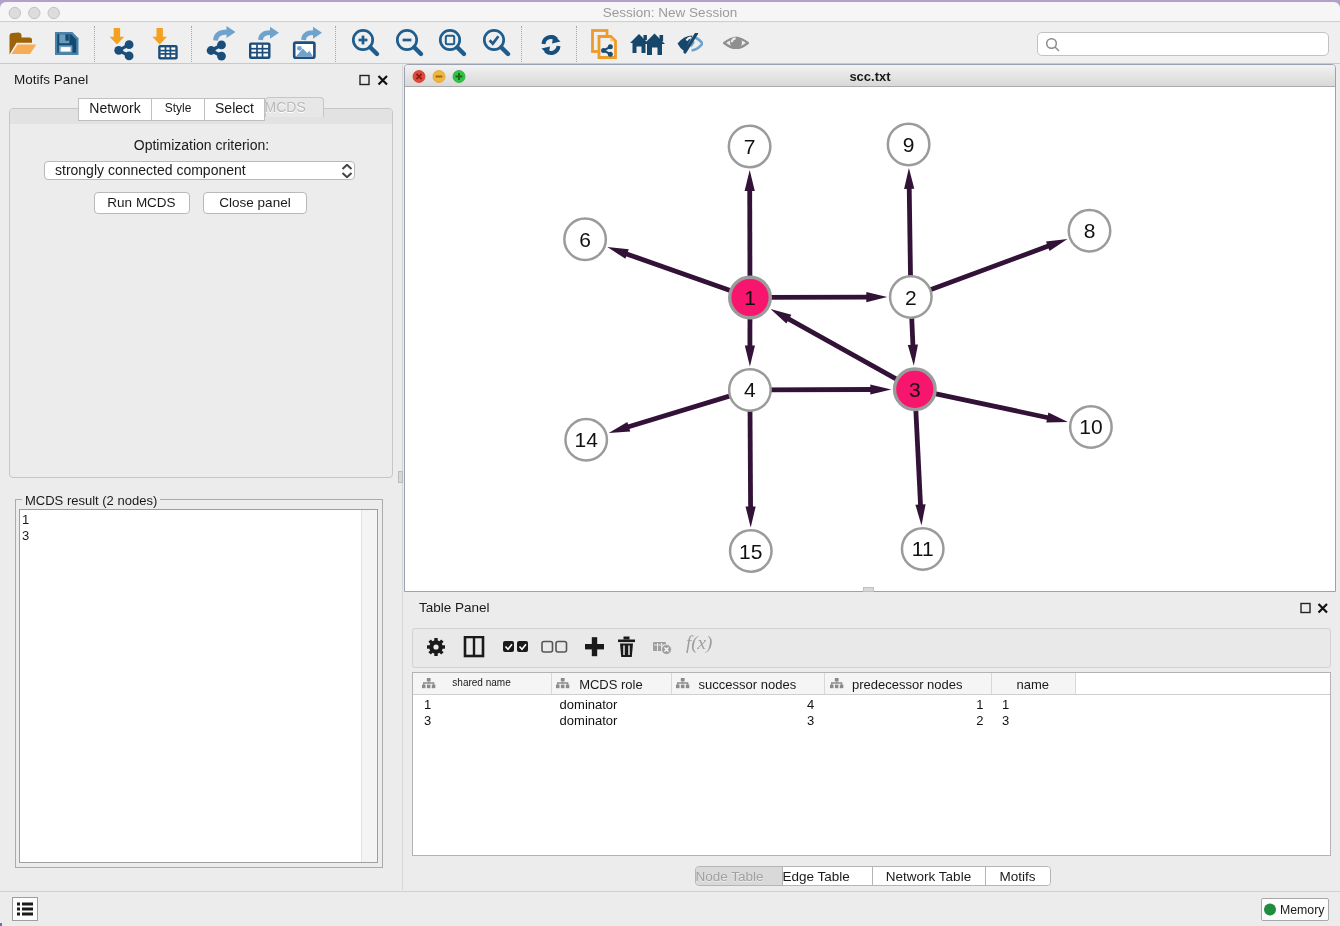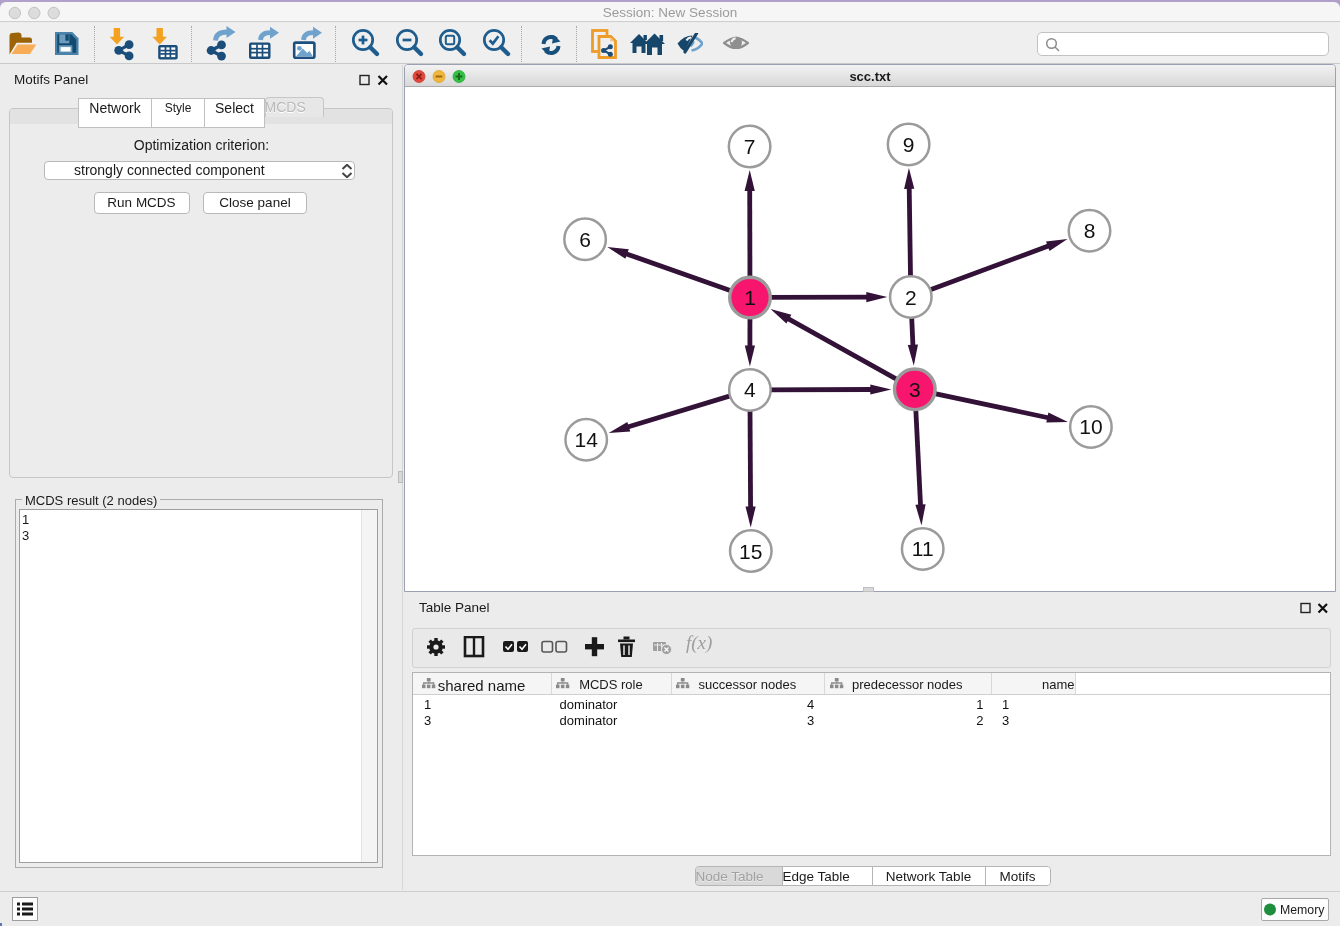--- a/index.html
+++ b/index.html
@@ -153,30 +153,30 @@
 <div class="abs" style="left:14px;top:72px;font-size:13.5px;color:#1a1a1a">Motifs Panel</div>
 <svg class="abs" style="left:359px;top:74px" width="33" height="12">
 <rect x="1" y="1.5" width="9" height="9" fill="none" stroke="#222" stroke-width="1.4"></rect>
 <path d="M19.5,2 l8.5,8.5 M19.5,10.5 l8.5,-8.5" stroke="#111" stroke-width="2.2"></path>
   </svg>
 
 <div class="abs" style="left:9px;top:108px;width:384px;height:370px;background:#ececec;border:1px solid #c6c6c6;border-radius:4px"></div>
 <div class="abs" style="left:10px;top:109px;width:382px;height:15px;background:#e2e2e2;border-radius:3px 3px 0 0"></div>
 
 <div class="abs" style="left:264.5px;top:97px;width:59px;height:20px;background:#e7e7e7;border:1px solid #c6c6c6;border-bottom:none;border-radius:4px 4px 0 0"></div>
-<div class="abs" style="left:78px;top:97.5px;height:30px;background:#fff;border:1px solid #c0c0c0;display:flex">
+<div class="abs" style="left:78px;top:97.5px;height:23px;background:#fff;border:1px solid #c0c0c0;display:flex">
   <div style="width:73px;text-align:center;font-size:14px;line-height:18px;color:#1a1a1a;border-right:1px solid #c0c0c0">Network</div>
   <div style="width:53px;text-align:center;font-size:12px;line-height:18px;color:#1a1a1a;border-right:1px solid #c0c0c0">Style</div>
   <div style="width:59px;text-align:center;font-size:14px;line-height:18px;color:#1a1a1a">Select</div>
 </div>
 <div class="abs" style="left:264.5px;top:98px;width:36px;text-align:center;font-size:14px;line-height:19px;color:#b9b9b9;text-shadow:0 1px 0 #fff">MCDS</div>
 
 <div class="abs" style="left:0;top:137px;width:403px;text-align:center;font-size:14px;color:#1a1a1a">Optimization criterion:</div>
 
-<div class="abs" style="left:44px;top:161px;width:311px;height:19px;background:#fff;border:1px solid #b9b9b9;border-radius:4px;font-size:14px;line-height:17px;padding-left:29px;color:#1a1a1a">strongly connected component</div>
+<div class="abs" style="left:44px;top:161px;width:311px;height:19px;background:#fff;border:1px solid #b9b9b9;border-radius:4px;font-size:14px;line-height:17px;padding-left:10px;color:#1a1a1a">strongly connected component</div>
 <svg class="abs" style="left:341px;top:163.5px" width="12" height="14">
 <path d="M1.5,5 L6,0.8 L10.5,5" fill="none" stroke="#444" stroke-width="2"></path>
 <path d="M1.5,9 L6,13.2 L10.5,9" fill="none" stroke="#444" stroke-width="2"></path>
   </svg>
 
 <div class="abs" style="left:93.5px;top:192px;width:96px;height:22px;background:#fff;border:1px solid #b9b9b9;border-radius:4px;text-align:center;font-size:13.5px;line-height:20px;color:#1a1a1a">Run MCDS</div>
 <div class="abs" style="left:203px;top:192px;width:104px;height:22px;background:#fff;border:1px solid #b9b9b9;border-radius:4px;text-align:center;font-size:13.5px;line-height:20px;color:#1a1a1a">Close panel</div>
 
 <div class="abs" style="left:14.5px;top:499px;width:368px;height:369px;border:1px solid #ababab"></div>
 <div class="abs" style="left:22px;top:493px;background:#ececec;padding:0 3px;font-size:13px;color:#1a1a1a">MCDS result (2 nodes)</div>
@@ -304,29 +304,29 @@
     <circle cx="241.5" cy="13.5" r="5" stroke="#e9e9e9" stroke-width="1"></circle>
     <path d="M239.5,11.5 l4,4 M239.5,15.5 l4,-4" stroke="#fff" stroke-width="1.2"></path>
   </g>
 </svg>
 <div class="abs" style="left:686px;top:632px;font-family:'Liberation Serif',serif;font-style:italic;font-size:19px;color:#9e9e9e">f(x)</div>
 
 <div class="abs" style="left:411.5px;top:672px;width:919px;height:183.5px;background:#fff;border:1px solid #b3b3b3"></div>
 <div class="abs" style="left:412.5px;top:673px;width:663px;height:21px;background:#f5f5f5"></div>
 <div class="abs" style="left:412.5px;top:693.5px;width:917px;border-top:1px solid #cfcfcf"></div>
 <div class="abs" style="left:550.6px;top:673px;height:20.5px;border-left:1px solid #d8d8d8"></div>
-<div class="abs" style="left:412.5px;top:677px;width:138.10000000000002px;text-align:center;font-size:15px;color:#1a1a1a">shared name</div>
+<div class="abs" style="left:412.5px;top:677px;width:138.10000000000002px;text-align:center;font-size:10px;color:#1a1a1a">shared name</div>
 <div class="abs" style="left:671.3px;top:673px;height:20.5px;border-left:1px solid #d8d8d8"></div>
 <div class="abs" style="left:550.6px;top:677px;width:120.69999999999993px;text-align:center;font-size:13px;color:#1a1a1a">MCDS role</div>
 <div class="abs" style="left:823.5px;top:673px;height:20.5px;border-left:1px solid #d8d8d8"></div>
 <div class="abs" style="left:671.3px;top:677px;width:152.20000000000005px;text-align:center;font-size:13px;color:#1a1a1a">successor nodes</div>
 <div class="abs" style="left:991.0px;top:673px;height:20.5px;border-left:1px solid #d8d8d8"></div>
 <div class="abs" style="left:823.5px;top:677px;width:167.5px;text-align:center;font-size:13px;color:#1a1a1a">predecessor nodes</div>
 <div class="abs" style="left:1074.5px;top:673px;height:20.5px;border-left:1px solid #d8d8d8"></div>
-<div class="abs" style="left:991.0px;top:677px;width:83.5px;text-align:right;font-size:13px;color:#1a1a1a">name</div>
+<div class="abs" style="left:991.0px;top:677px;width:83.5px;text-align:center;font-size:13px;color:#1a1a1a">name</div>
 <svg style="position:absolute;left:421.5px;top:677.5px" width="14" height="11">
     <rect x="4.8" y="0" width="3.8" height="3.4" fill="#8a8a8a"></rect>
     <path d="M6.7,3.4 v1.8 M1.7,6.8 v-1.8 h10 v1.8" stroke="#8a8a8a" stroke-width="1.3" fill="none"></path>
     <rect x="0" y="6.6" width="3.5" height="3.6" fill="#8a8a8a"></rect>
     <rect x="4.9" y="6.6" width="3.5" height="3.6" fill="#8a8a8a"></rect>
     <rect x="9.8" y="6.6" width="3.5" height="3.6" fill="#8a8a8a"></rect>
   </svg>
 <svg style="position:absolute;left:555.6px;top:677.5px" width="14" height="11">
     <rect x="4.8" y="0" width="3.8" height="3.4" fill="#8a8a8a"></rect>
     <path d="M6.7,3.4 v1.8 M1.7,6.8 v-1.8 h10 v1.8" stroke="#8a8a8a" stroke-width="1.3" fill="none"></path>

